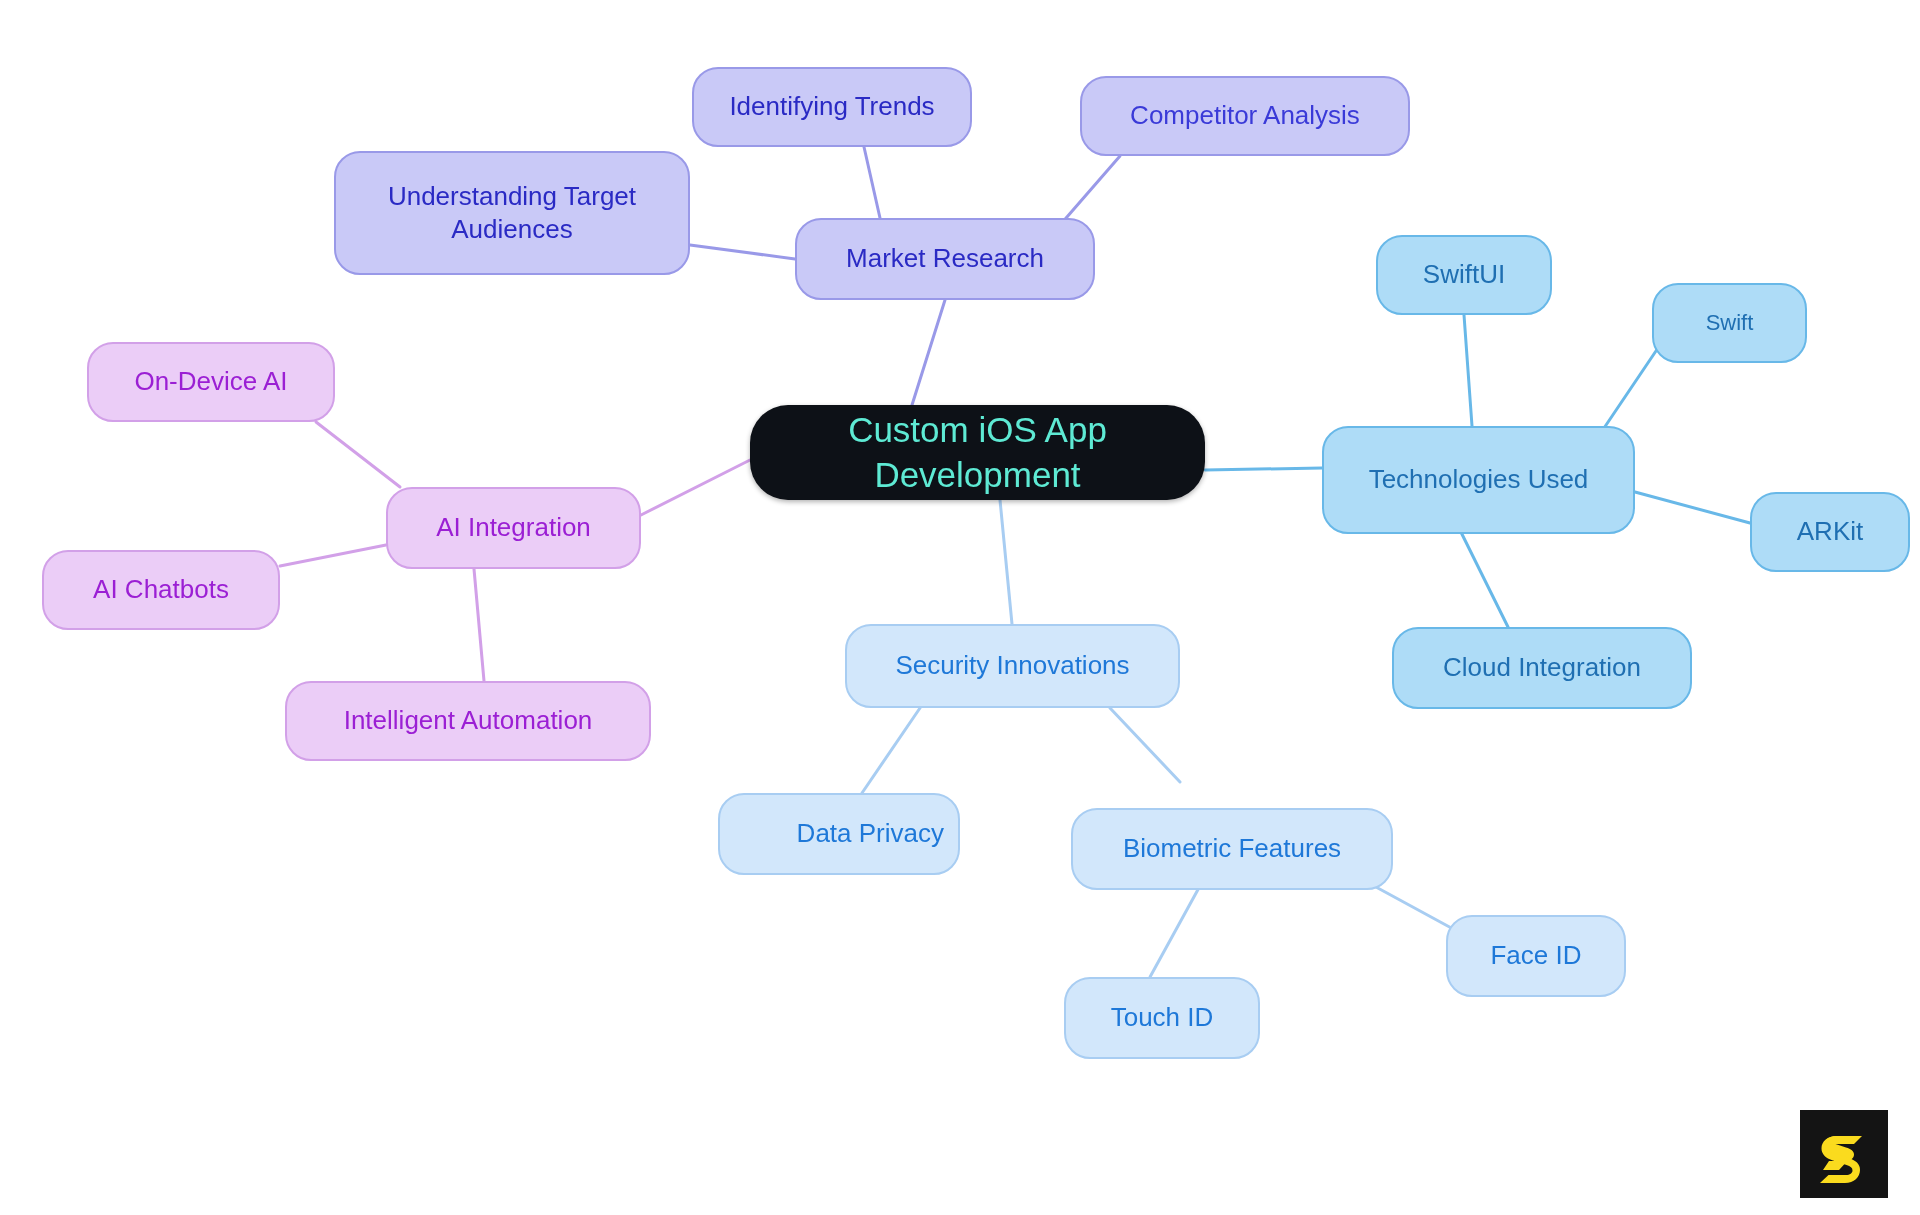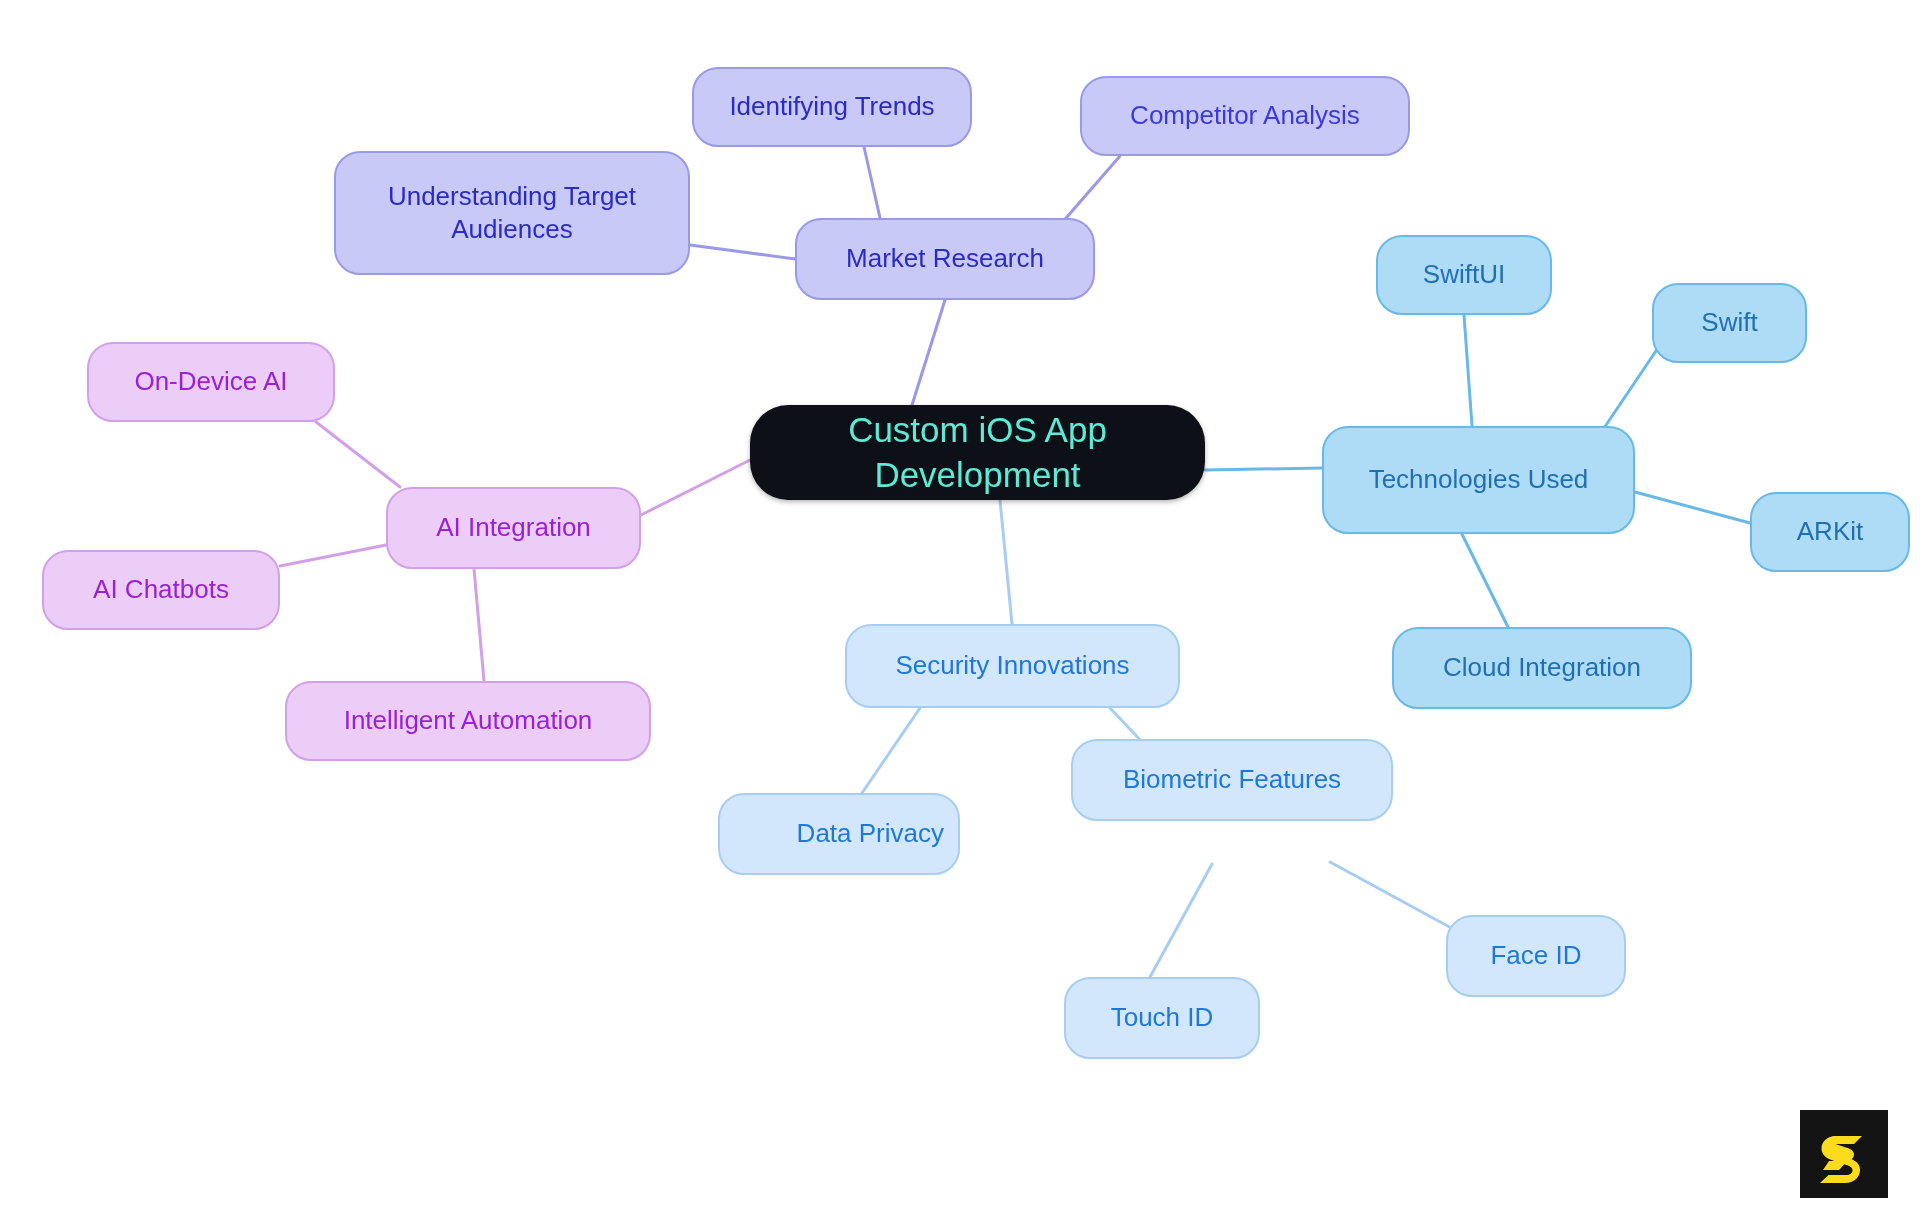--- a/index.html
+++ b/index.html
@@ -83,26 +83,26 @@
       <div class="node" style="left: 692px; top: 27px; width: 280px; height: 80px; background: rgb(201, 201, 247); border-color: rgb(153, 153, 232); color: rgb(42, 42, 196); font-size: 26px; margin-top: 40px;"><span>Identifying Trends</span></div>
       <div class="node" style="left: 1080px; top: 76px; width: 330px; height: 80px; background: rgb(201, 201, 247); border-color: rgb(153, 153, 232); color: rgb(58, 58, 216); font-size: 26px;"><span>Competitor Analysis</span></div>
       <div class="node" style="left: 334px; top: 151px; width: 356px; height: 124px; background: rgb(201, 201, 247); border-color: rgb(153, 153, 232); color: rgb(42, 42, 196); font-size: 26px;"><span>Understanding Target
 Audiences</span></div>
       <div class="node" style="left: 386px; top: 487px; width: 255px; height: 82px; background: rgb(235, 205, 247); border-color: rgb(210, 160, 232); color: rgb(155, 31, 212); font-size: 26px;"><span>AI Integration</span></div>
       <div class="node" style="left: 87px; top: 342px; width: 248px; height: 80px; background: rgb(235, 205, 247); border-color: rgb(210, 160, 232); color: rgb(155, 31, 212); font-size: 26px;"><span>On-Device AI</span></div>
       <div class="node" style="left: 42px; top: 550px; width: 238px; height: 80px; background: rgb(235, 205, 247); border-color: rgb(210, 160, 232); color: rgb(155, 31, 212); font-size: 26px;"><span>AI Chatbots</span></div>
       <div class="node" style="left: 285px; top: 681px; width: 366px; height: 80px; background: rgb(235, 205, 247); border-color: rgb(210, 160, 232); color: rgb(155, 31, 212); font-size: 26px; justify-content: center;"><span>Intelligent Automation</span></div>
       <div class="node" style="left: 1322px; top: 426px; width: 313px; height: 108px; background: rgb(174, 220, 247); border-color: rgb(104, 184, 232); color: rgb(31, 111, 178); font-size: 26px;"><span>Technologies Used</span></div>
       <div class="node" style="left: 1376px; top: 235px; width: 176px; height: 80px; background: rgb(174, 220, 247); border-color: rgb(104, 184, 232); color: rgb(31, 111, 178); font-size: 26px;"><span>SwiftUI</span></div>
-      <div class="node" style="left: 1652px; top: 283px; width: 155px; height: 80px; background: rgb(174, 220, 247); border-color: rgb(104, 184, 232); color: rgb(31, 111, 178); font-size: 26px;"><span>Swift</span></div>
+      <div class="node" style="left: 1652px; top: 283px; width: 155px; height: 80px; background: rgb(174, 220, 247); border-color: rgb(104, 184, 232); color: rgb(31, 111, 178); font-size: 22px;"><span>Swift</span></div>
       <div class="node" style="left: 1750px; top: 492px; width: 160px; height: 80px; background: rgb(174, 220, 247); border-color: rgb(104, 184, 232); color: rgb(31, 111, 178); font-size: 26px;"><span>ARKit</span></div>
       <div class="node" style="left: 1392px; top: 627px; width: 300px; height: 82px; background: rgb(174, 220, 247); border-color: rgb(104, 184, 232); color: rgb(31, 111, 178); font-size: 26px;"><span>Cloud Integration</span></div>
       <div class="node" style="left: 845px; top: 624px; width: 335px; height: 84px; background: rgb(210, 231, 251); border-color: rgb(168, 205, 242); color: rgb(30, 120, 216); font-size: 26px;"><span>Security Innovations</span></div>
       <div class="node" style="left: 718px; top: 793px; width: 242px; height: 82px; background: rgb(210, 231, 251); border-color: rgb(168, 205, 242); color: rgb(30, 120, 216); font-size: 26px; justify-content: flex-end;"><span>Data Privacy</span></div>
-      <div class="node" style="left: 1071px; top: 739px; width: 322px; height: 82px; background: rgb(210, 231, 251); border-color: rgb(168, 205, 242); color: rgb(30, 120, 216); font-size: 26px;"><span>Biometric Features</span></div>
+      <div class="node" style="left: 1071px; top: 808px; width: 322px; height: 82px; background: rgb(210, 231, 251); border-color: rgb(168, 205, 242); color: rgb(30, 120, 216); font-size: 26px;"><span>Biometric Features</span></div>
       <div class="node" style="left: 1064px; top: 977px; width: 196px; height: 82px; background: rgb(210, 231, 251); border-color: rgb(168, 205, 242); color: rgb(30, 120, 216); font-size: 26px;"><span>Touch ID</span></div>
       <div class="node" style="left: 1446px; top: 915px; width: 180px; height: 82px; background: rgb(210, 231, 251); border-color: rgb(168, 205, 242); color: rgb(30, 120, 216); font-size: 26px;"><span>Face ID</span></div>
     </div>
 
   <div class="logo" style="left: 1800px; top: 1110px; width: 88px; height: 88px; background: rgb(20, 20, 20);">
     <svg width="58" height="58" viewBox="0 0 58 58">
       <path d="M46 11 H21 C13 11 8 16 8 23 C8 29 12 32.5 18 34.5 L30 38.5 L24 45 H8 L14 36 H30 C36 36 39 33 39 29.5 C39 26 36 24 31 22.5 L19 18.5 L25 11 Z" fill="#FADB1E"></path>
       <path d="M47 11 L39 19 H19 C15.5 19 13.5 20.8 13.5 23.2 C13.5 25.6 15.3 26.9 19 28.1 L33 32.8 C41 35.5 45 39 45 45 C45 52 39 58 30 58 H5 L13.5 50 H31 C35 50 37.5 48 37.5 45.4 C37.5 42.9 35.6 41.5 31.5 40.1 L18 35.6 C10.5 33 6.5 29.2 6.5 23.2 C6.5 16.3 12.8 11 21.5 11 Z" fill="#FADB1E"></path>
     </svg>
   </div>

